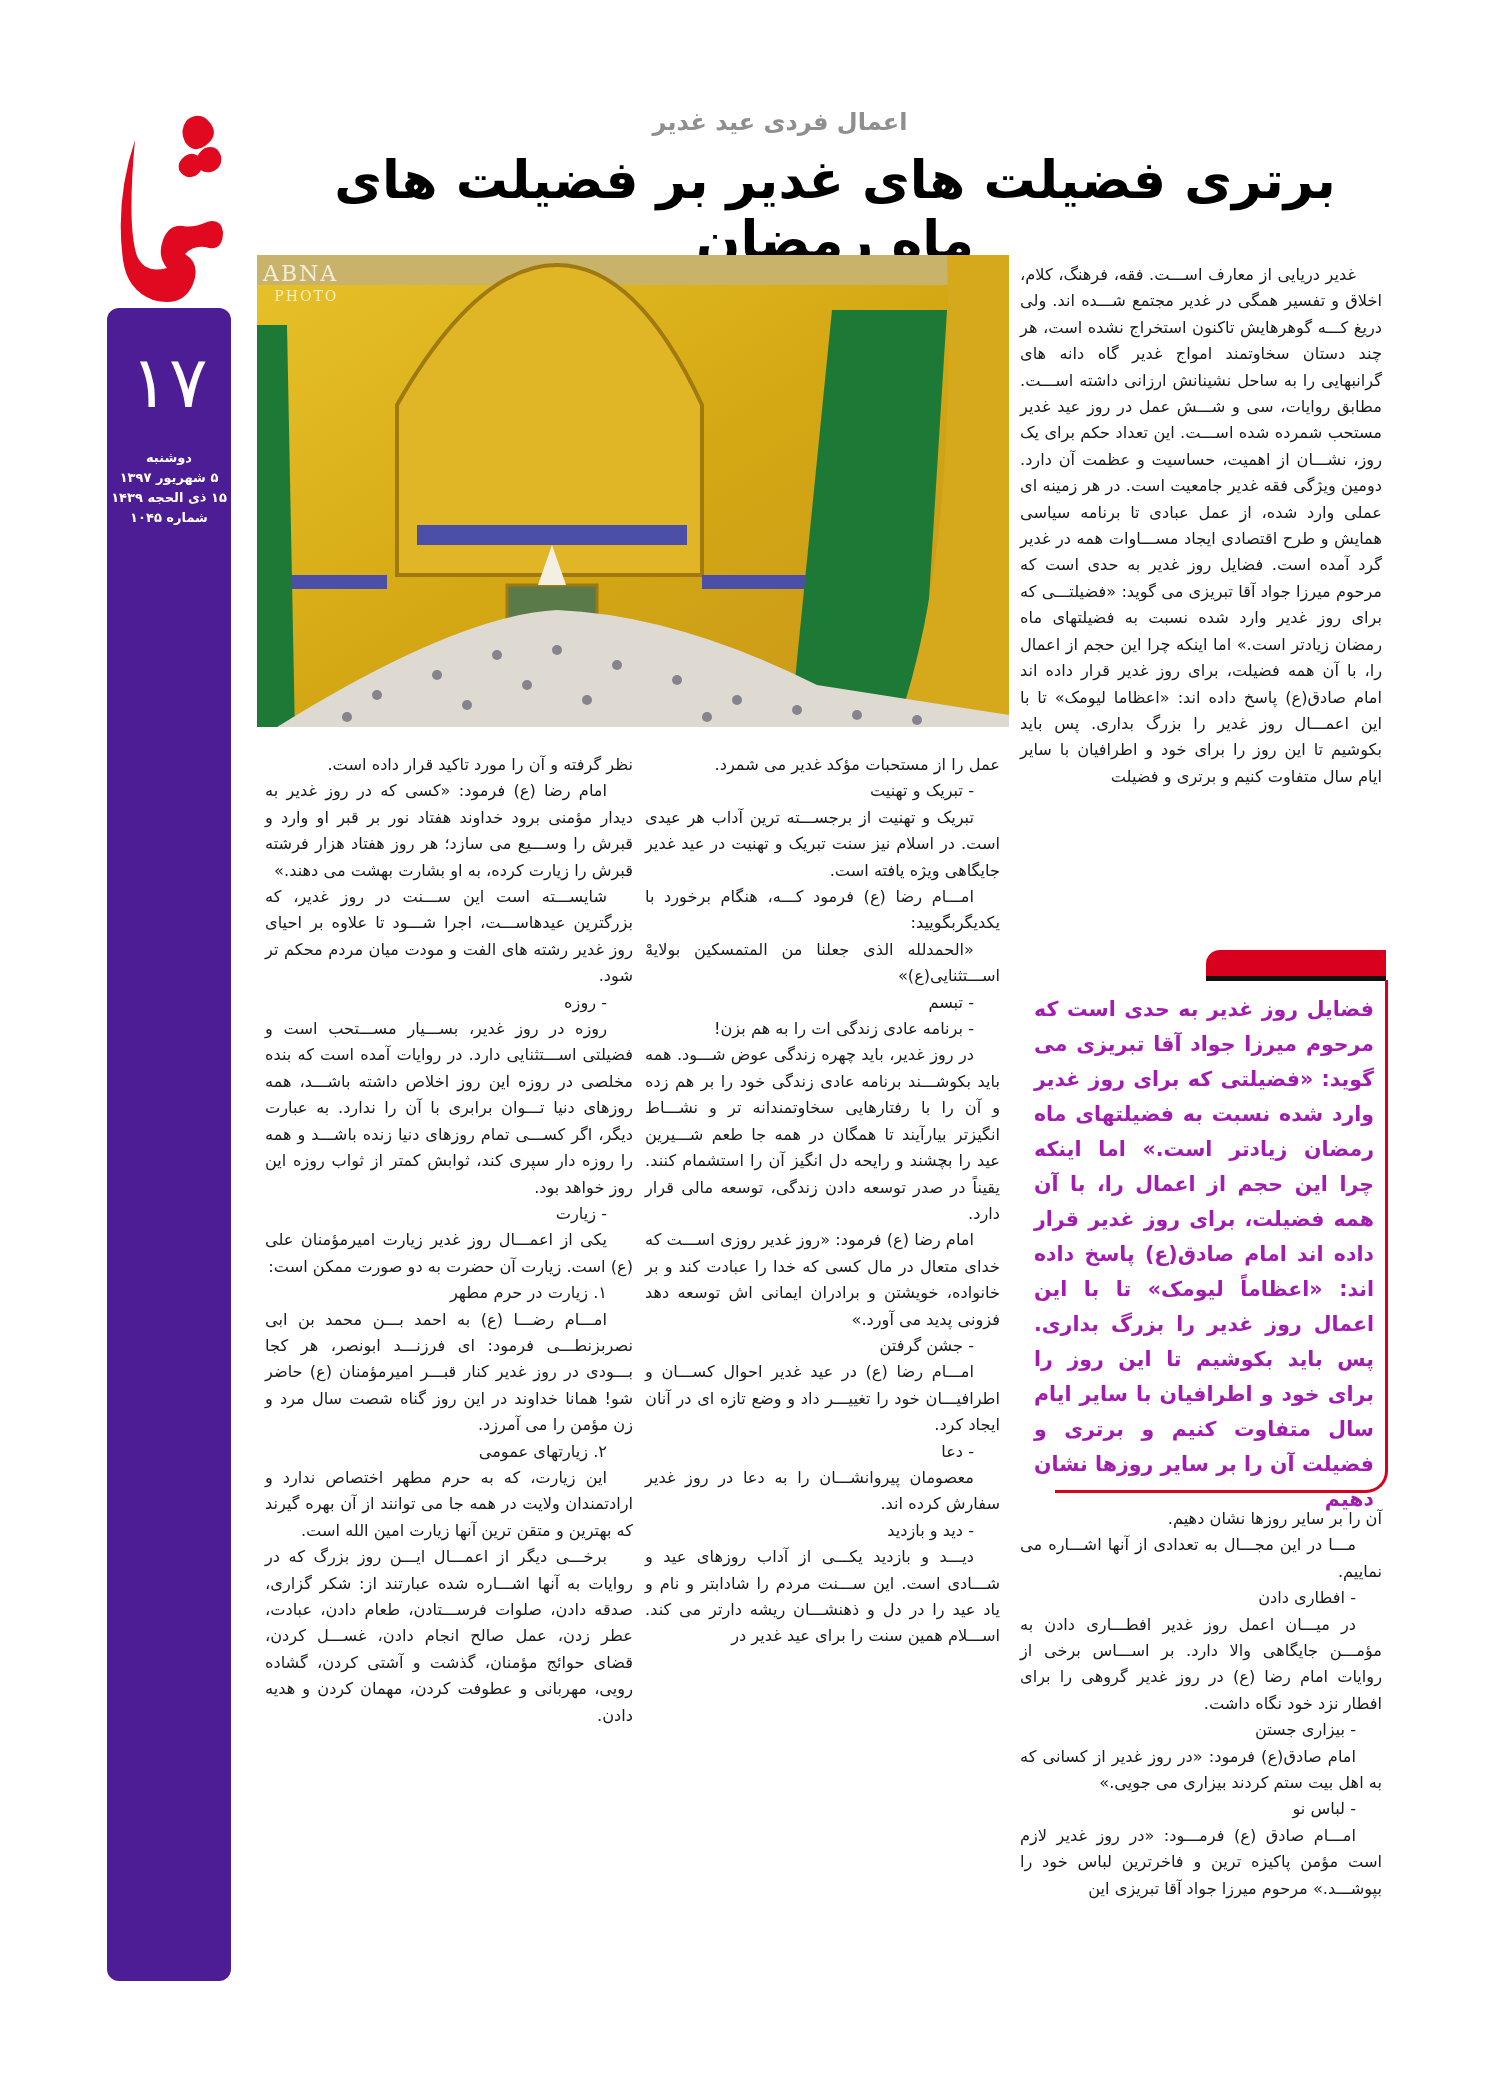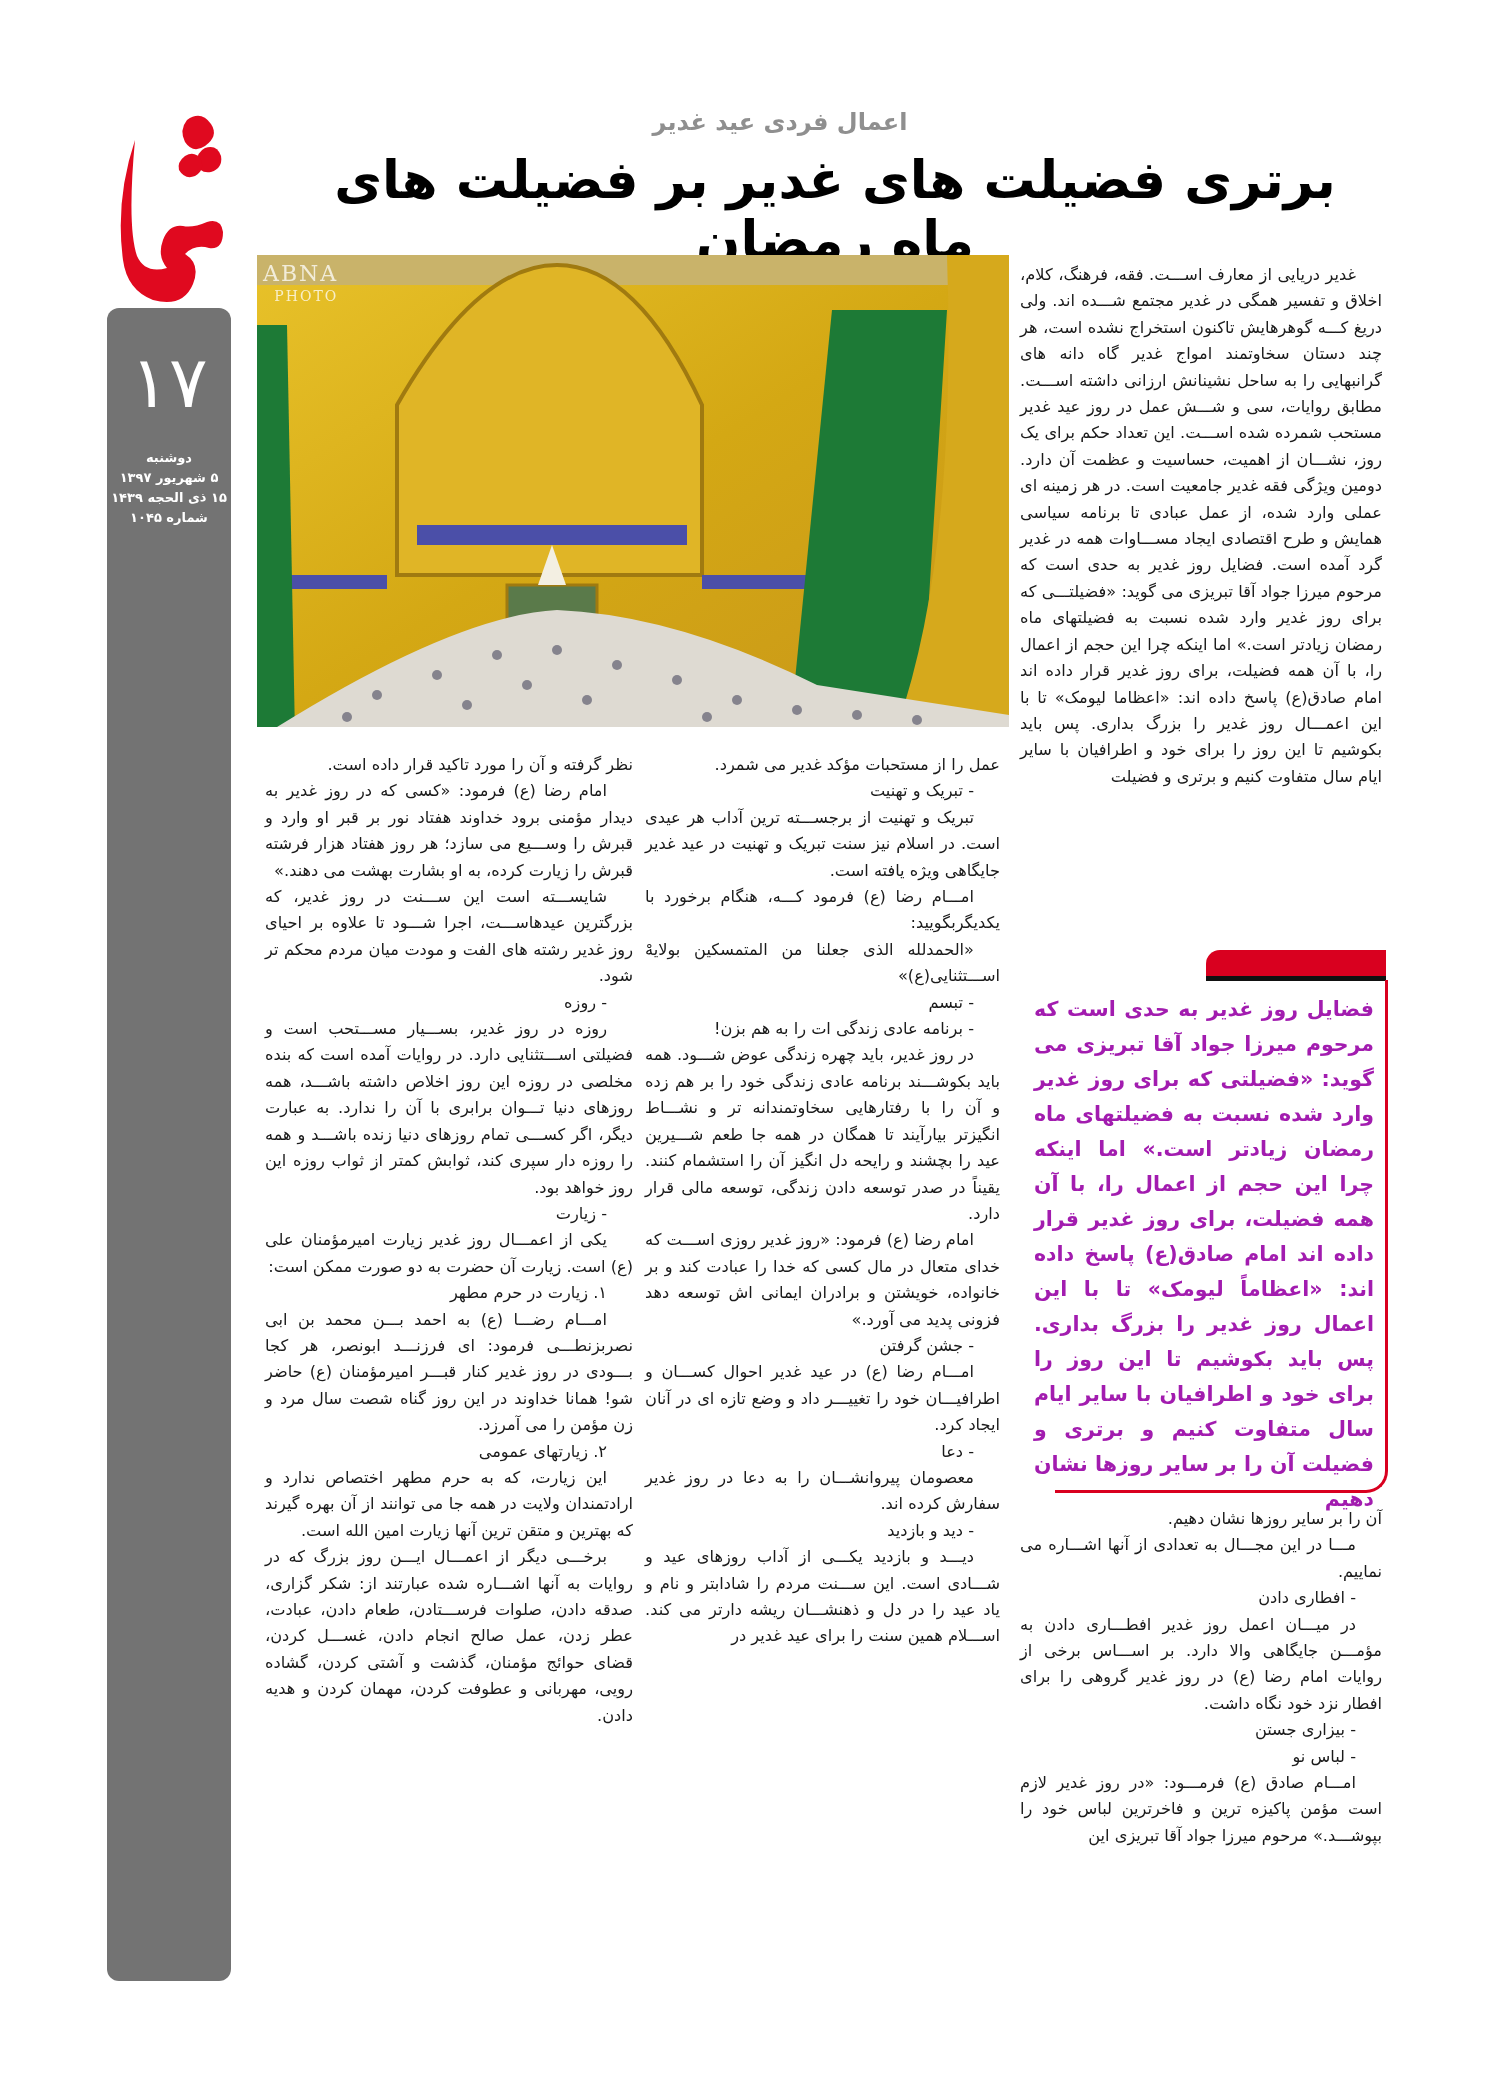--- a/index.html
+++ b/index.html
@@ -5,21 +5,21 @@
   html, body { margin: 0; padding: 0; background: #ffffff; }
   body {
     width: 1500px; height: 2081px; position: relative; overflow: hidden;
     font-family: "DejaVu Sans", sans-serif; color: #1a1a1a;
   }
   
   .logo-wrap { position: absolute; left: 105px; top: 100px; width: 130px; height: 210px; }
   .logo-wrap svg { width: 130px; height: 210px; }
   .side-band {
     position: absolute; left: 107px; top: 308px; width: 124px; height: 1673px;
-    background: #737373; border-radius: 12px; color: #fff;
+    background: #4c1d95; border-radius: 12px; color: #fff;
   }
   .page-num {
     position: absolute; top: 38px; left: 0; right: 0; text-align: center;
     font-family: "DejaVu Sans", sans-serif; font-size: 72px; font-weight: 400;
     letter-spacing: 2px; line-height: 1;
   }
   .date-lines {
     position: absolute; top: 140px; left: 0; right: 0; text-align: center;
     font-size: 13px; font-weight: 700; line-height: 20px;
   }
@@ -177,20 +177,21 @@
   <div class="pull-border"></div>
   <div class="pull-text">فضایل روز غدیر به حدی است که مرحوم میرزا جواد آقا تبریزی می گوید: «فضیلتی که برای روز غدیر وارد شده نسبت به فضیلتهای ماه رمضان زیادتر است.» اما اینکه چرا این حجم از اعمال را، با آن همه فضیلت، برای روز غدیر قرار داده اند امام صادق(ع) پاسخ داده اند: «اعظاماً لیومک» تا با این اعمال روز غدیر را بزرگ بداری. پس باید بکوشیم تا این روز را برای خود و اطرافیان با سایر ایام سال متفاوت کنیم و برتری و فضیلت آن را بر سایر روزها نشان دهیم</div>
 </div>
 
 <div class="col col-right-bottom">
   <p class="flush">آن را بر سایر روزها نشان دهیم.</p>
   <p>مـــا در این مجـــال به تعدادی از آنها اشـــاره می نماییم.</p>
   <p class="sub">- افطاری دادن</p>
   <p>در میـــان اعمل روز غدیر افطـــاری دادن به مؤمـــن جایگاهی والا دارد. بر اســـاس برخی از روایات امام رضا (ع) در روز غدیر گروهی را برای افطار نزد خود نگاه داشت.</p>
   <p class="sub">- بیزاری جستن</p>
+  <p>امام صادق(ع) فرمود: «در روز غدیر از کسانی که به اهل بیت ستم کردند بیزاری می جویی.»</p>
   <p class="sub">- لباس نو</p>
   <p>امـــام صادق (ع) فرمـــود: «در روز غدیر لازم است مؤمن پاکیزه ترین و فاخرترین لباس خود را بپوشـــد.» مرحوم میرزا جواد آقا تبریزی این</p>
 </div>
 
 <div class="col col-mid">
   <p class="flush">عمل را از مستحبات مؤکد غدیر می شمرد.</p>
   <p class="sub">- تبریک و تهنیت</p>
   <p>تبریک و تهنیت از برجســـته ترین آداب هر عیدی است. در اسلام نیز سنت تبریک و تهنیت در عید غدیر جایگاهی ویژه یافته است.</p>
   <p>امـــام رضا (ع) فرمود کـــه، هنگام برخورد با یکدیگربگویید:</p>
   <p>«الحمدلله الذی جعلنا من المتمسکین بولایهْ اســـتثنایی(ع)»</p>

